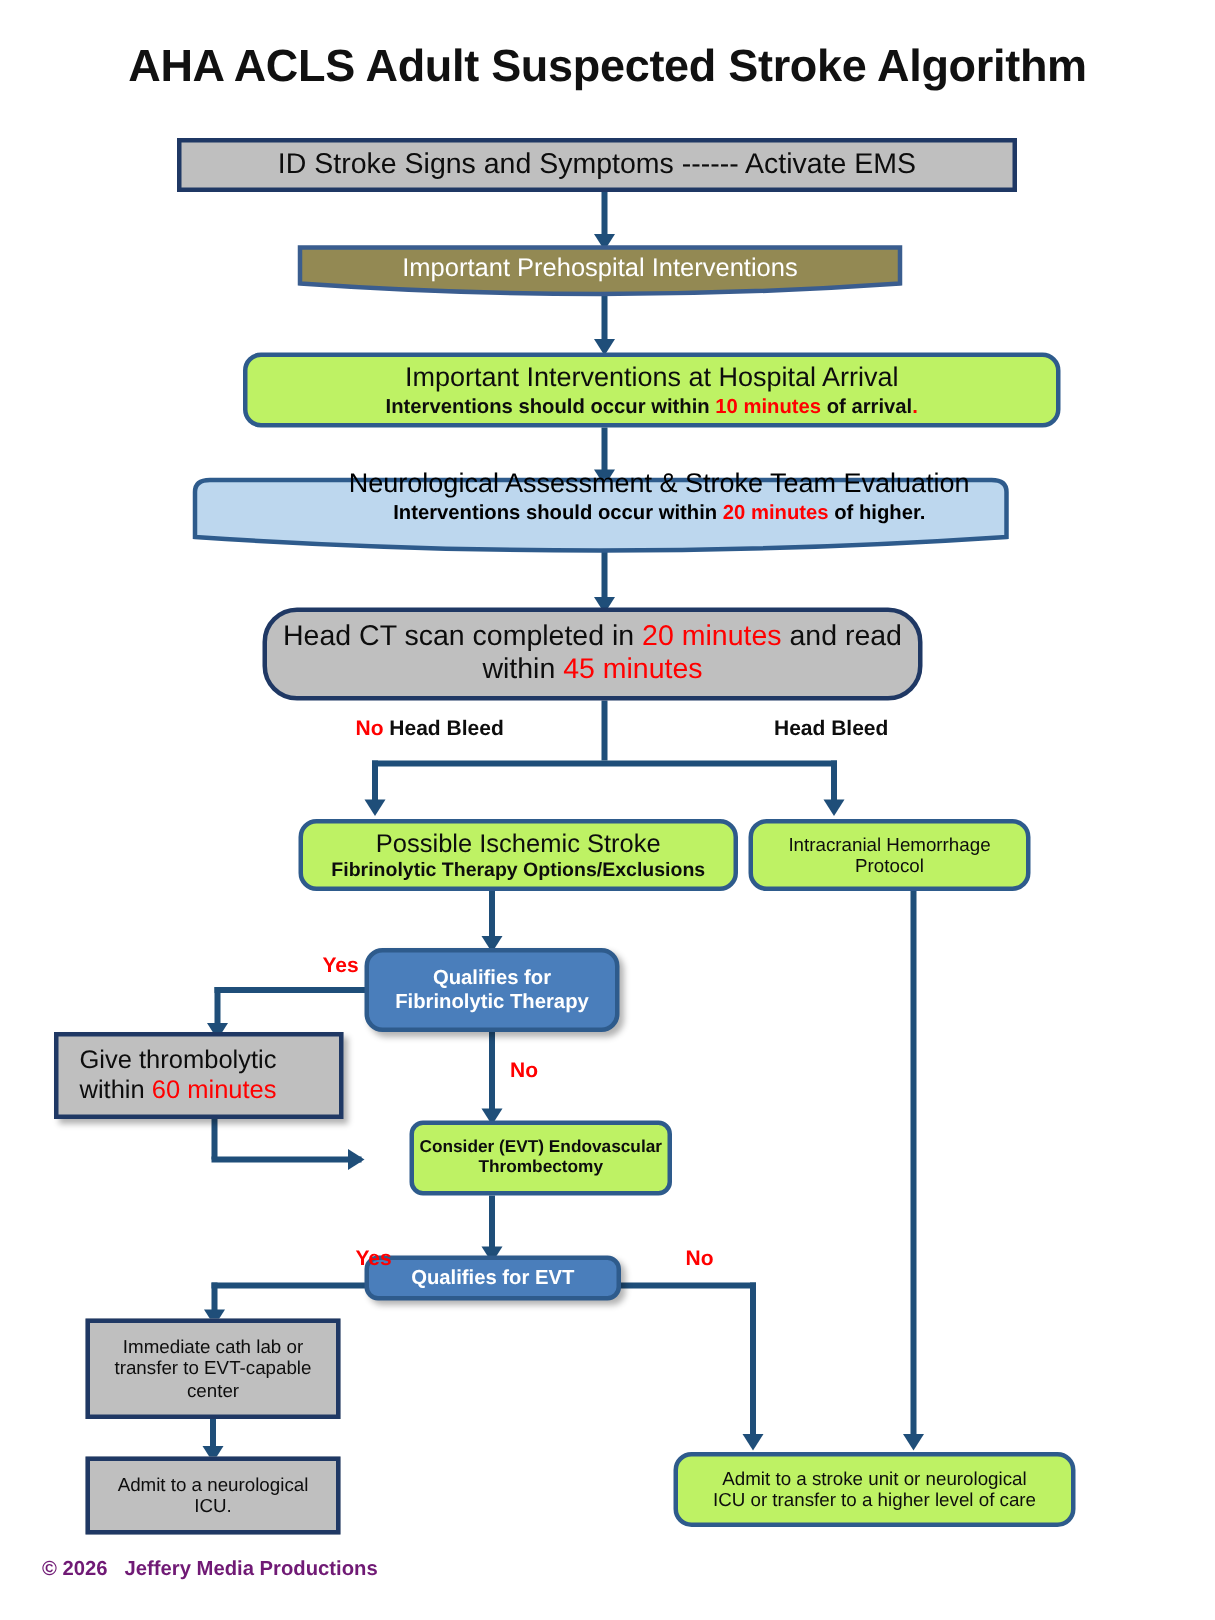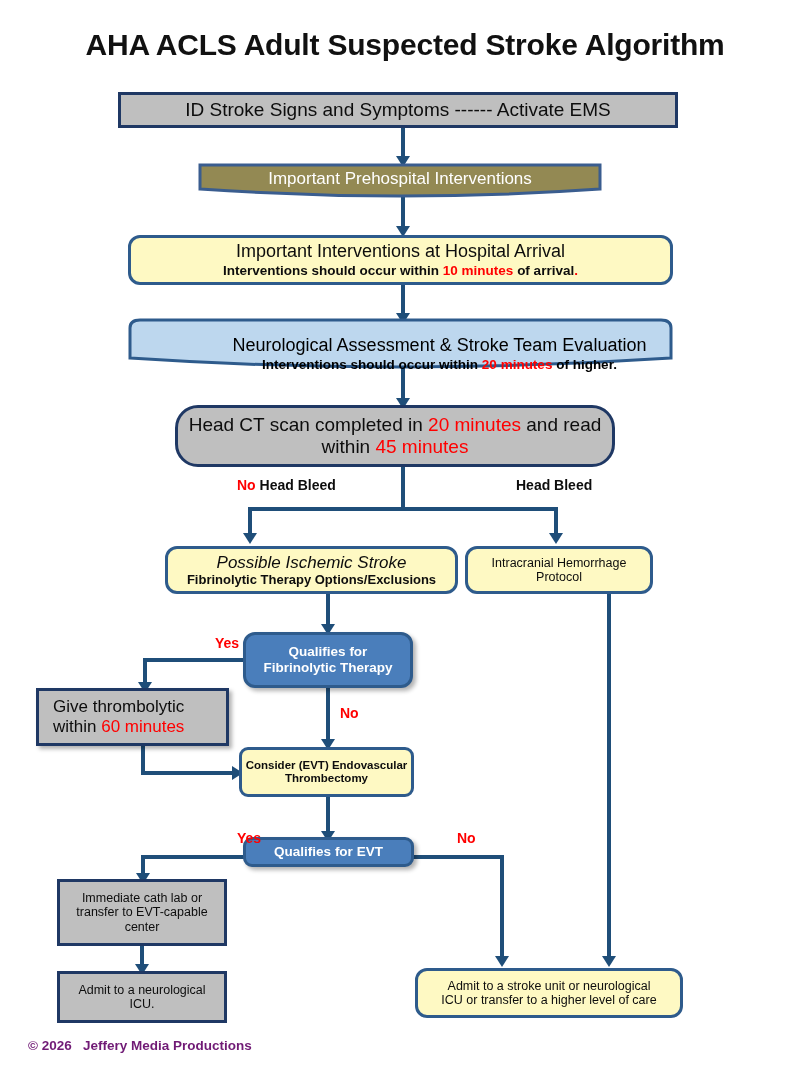--- a/index.html
+++ b/index.html
@@ -38,21 +38,21 @@
     border: 3px solid #1F3864;
     color: #0d0d0d;
     line-height: 1.16;
     z-index: 5;
   }
   .node .l1 { display: block; }
   .node .l2 { display: block; }
 
   
   .gray   { background: #BFBFBF; border-color: #1F3864; }
-  .lblue  { background: #fef9c3; border-color: #2E5B8C; }
+  .lblue  { background: #bef264; border-color: #2E5B8C; margin-left: 34px; }
   .mblue  { background: #4A7EBB; border-color: #2E5B8C; color: #ffffff; }
 
   .rounded { border-radius: 12px; }
   .rounded-sm { border-radius: 9px; }
 
   .shadow { box-shadow: 3px 3px 4px rgba(0,0,0,0.30); }
 
   
   .red { color: #FF0000; }
 
@@ -155,21 +155,21 @@
   </div>
 
   <div class="conn vline" style="left:401px; top:285px; height:32px;"></div>
   <div class="arrow" style="left:396px; top:313px;"></div>
 
   <div class="svgbox" style="left:128px; top:318px; width:545px; height:54px;">
     <svg width="545" height="54" viewBox="0 0 545 54" preserveAspectRatio="none">
       <path d="M2,10 Q2,2 12,2 L533,2 Q543,2 543,10 L543,40 Q272,58 2,40 Z" fill="#BDD7EE" stroke="#2E5B8C" stroke-width="3"></path>
     </svg>
   </div>
-  <div class="svglabel" style="left:128px; top:330px; width:623px; height:48px;">
+  <div class="svglabel" style="left:128px; top:307px; width:623px; height:48px;">
     <span class="l1" style="font-size:18px;">Neurological Assessment &amp; Stroke Team Evaluation</span>
     <span class="l2" style="font-size:13.5px; font-weight:bold; margin-top:1px;">
       <span>Interventions should occur within </span><span class="red">20 minutes</span><span> of higher.</span>
     </span>
   </div>
 
   <div class="conn vline" style="left:401px; top:368px; height:34px;"></div>
   <div class="arrow" style="left:396px; top:398px;"></div>
 
   <div class="node gray" style="left:175px; top:405px; width:440px; height:62px; font-size:19px;border-radius:23px;">
@@ -187,21 +187,21 @@
   <div class="elabel" style="left:484px; top:477px;">Head Bleed</div>
 
   <div class="conn vline" style="left:401px; top:467px; height:40px;"></div>
   <div class="conn hline" style="left:248px; top:507px; width:310px;"></div>
   <div class="conn vline" style="left:248px; top:507px; height:30px;"></div>
   <div class="arrow" style="left:243px; top:533px;"></div>
   <div class="conn vline" style="left:554px; top:507px; height:30px;"></div>
   <div class="arrow" style="left:549px; top:533px;"></div>
 
   <div class="node lblue rounded" style="left:165px; top:546px; width:293px; height:48px;">
-    <span class="l1" style="font-size:17px;font-style:italic;">Possible Ischemic Stroke</span>
+    <span class="l1" style="font-size:17px;">Possible Ischemic Stroke</span>
     <span class="l2" style="font-size:13px; font-weight:bold;">Fibrinolytic Therapy Options/Exclusions</span>
   </div>
 
   <div class="node lblue rounded" style="left:465px; top:546px; width:188px; height:48px; font-size:12.5px;">
     <span class="l1">Intracranial Hemorrhage</span>
     <span class="l2">Protocol</span>
   </div>
 
   <div class="conn vline" style="left:607px; top:594px; height:366px;"></div>
   <div class="arrow" style="left:602px; top:956px;"></div>

